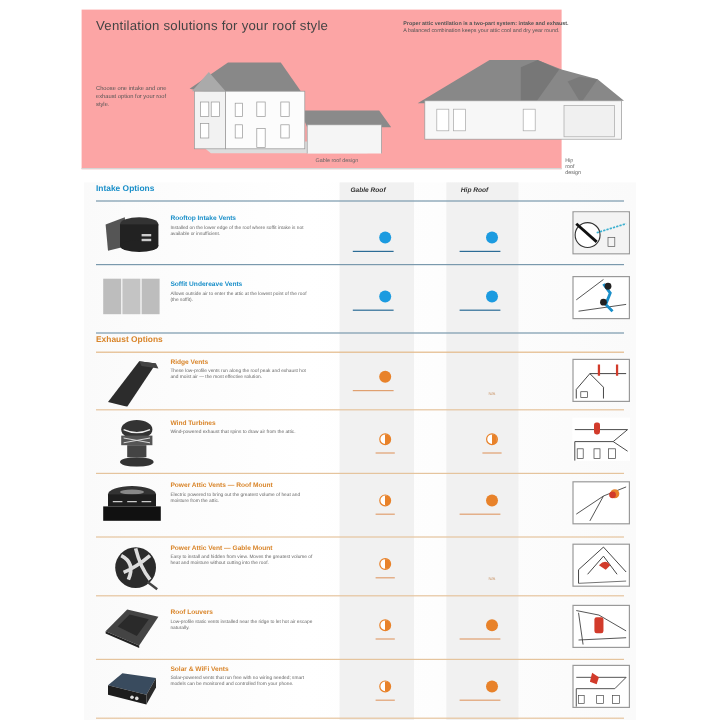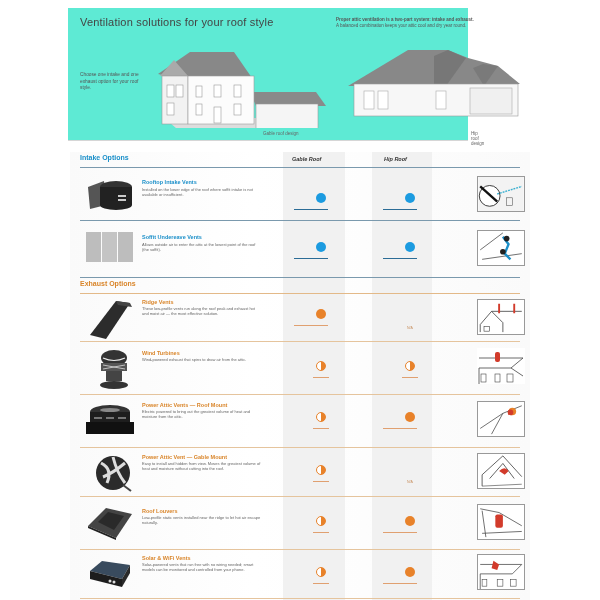--- a/index.html
+++ b/index.html
@@ -1,21 +1,21 @@
 <!DOCTYPE html>
 <html><head>
 <meta charset="utf-8">
 <style>
   * { box-sizing: border-box; margin: 0; padding: 0; }
   html, body { width: 600px; height: 600px; background: #ffffff; overflow: hidden; }
   body { font-family: "Liberation Sans", sans-serif; color: #333; position: relative; }
 
   .hero {
     position: absolute; left: 68px; top: 8px; width: 400px; height: 133px;
-    background: #5eead4; border-bottom: 1px solid #d6d6d6;
+    background: #fca5a5; border-bottom: 1px solid #d6d6d6;
   }
   .hero-title { position: absolute; left: 12px; top: 8px; font-size: 11px; color: #444; letter-spacing: 0.2px; }
   .hero-right { position: absolute; left: 268px; top: 9px; width: 180px; font-size: 4.5px; color: #555; line-height: 6px; }
   .hero-right .l1 { font-weight: bold; }
   .hero-left { position: absolute; left: 12px; top: 64px; width: 60px; font-size: 4.8px; line-height: 6.5px; color: #555; }
   .caption { position: absolute; top: 123px; font-size: 4.5px; color: #666; }
   .cap-gable { left: 195px; }
   .cap-hip { left: 403px; }
   .house { position: absolute; }
 

